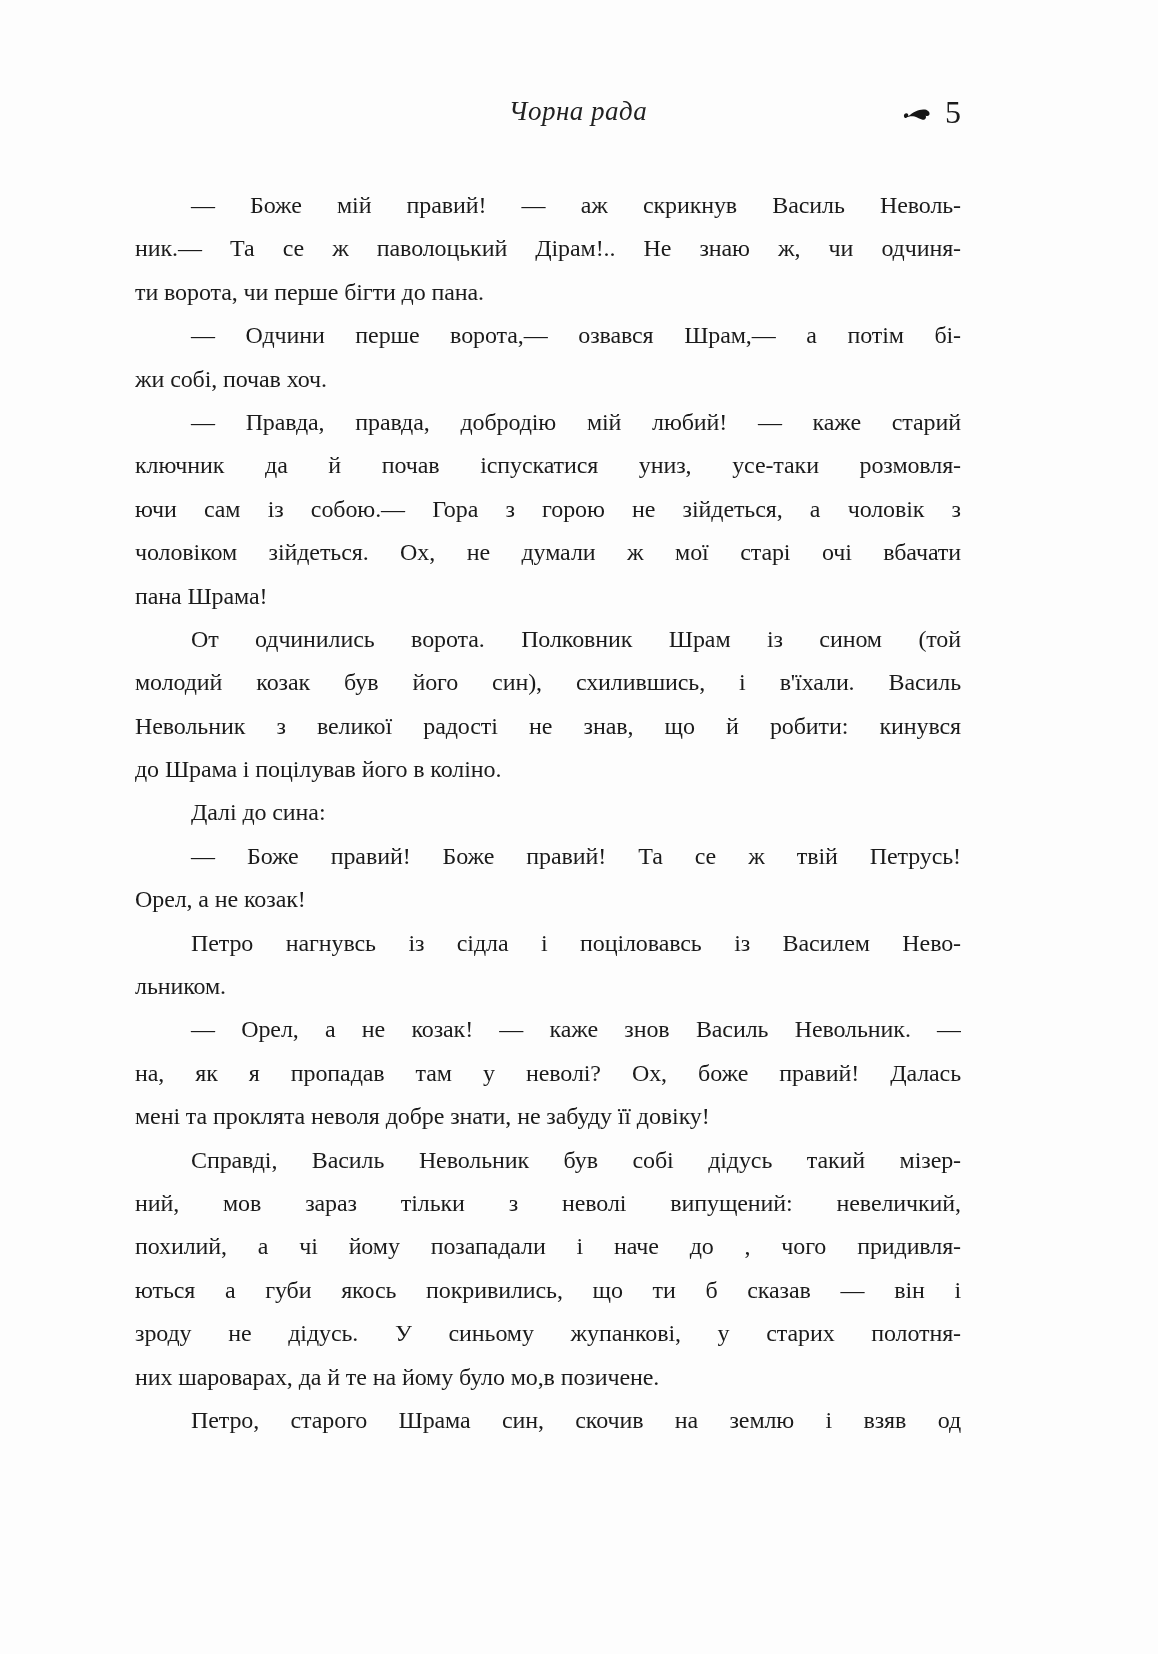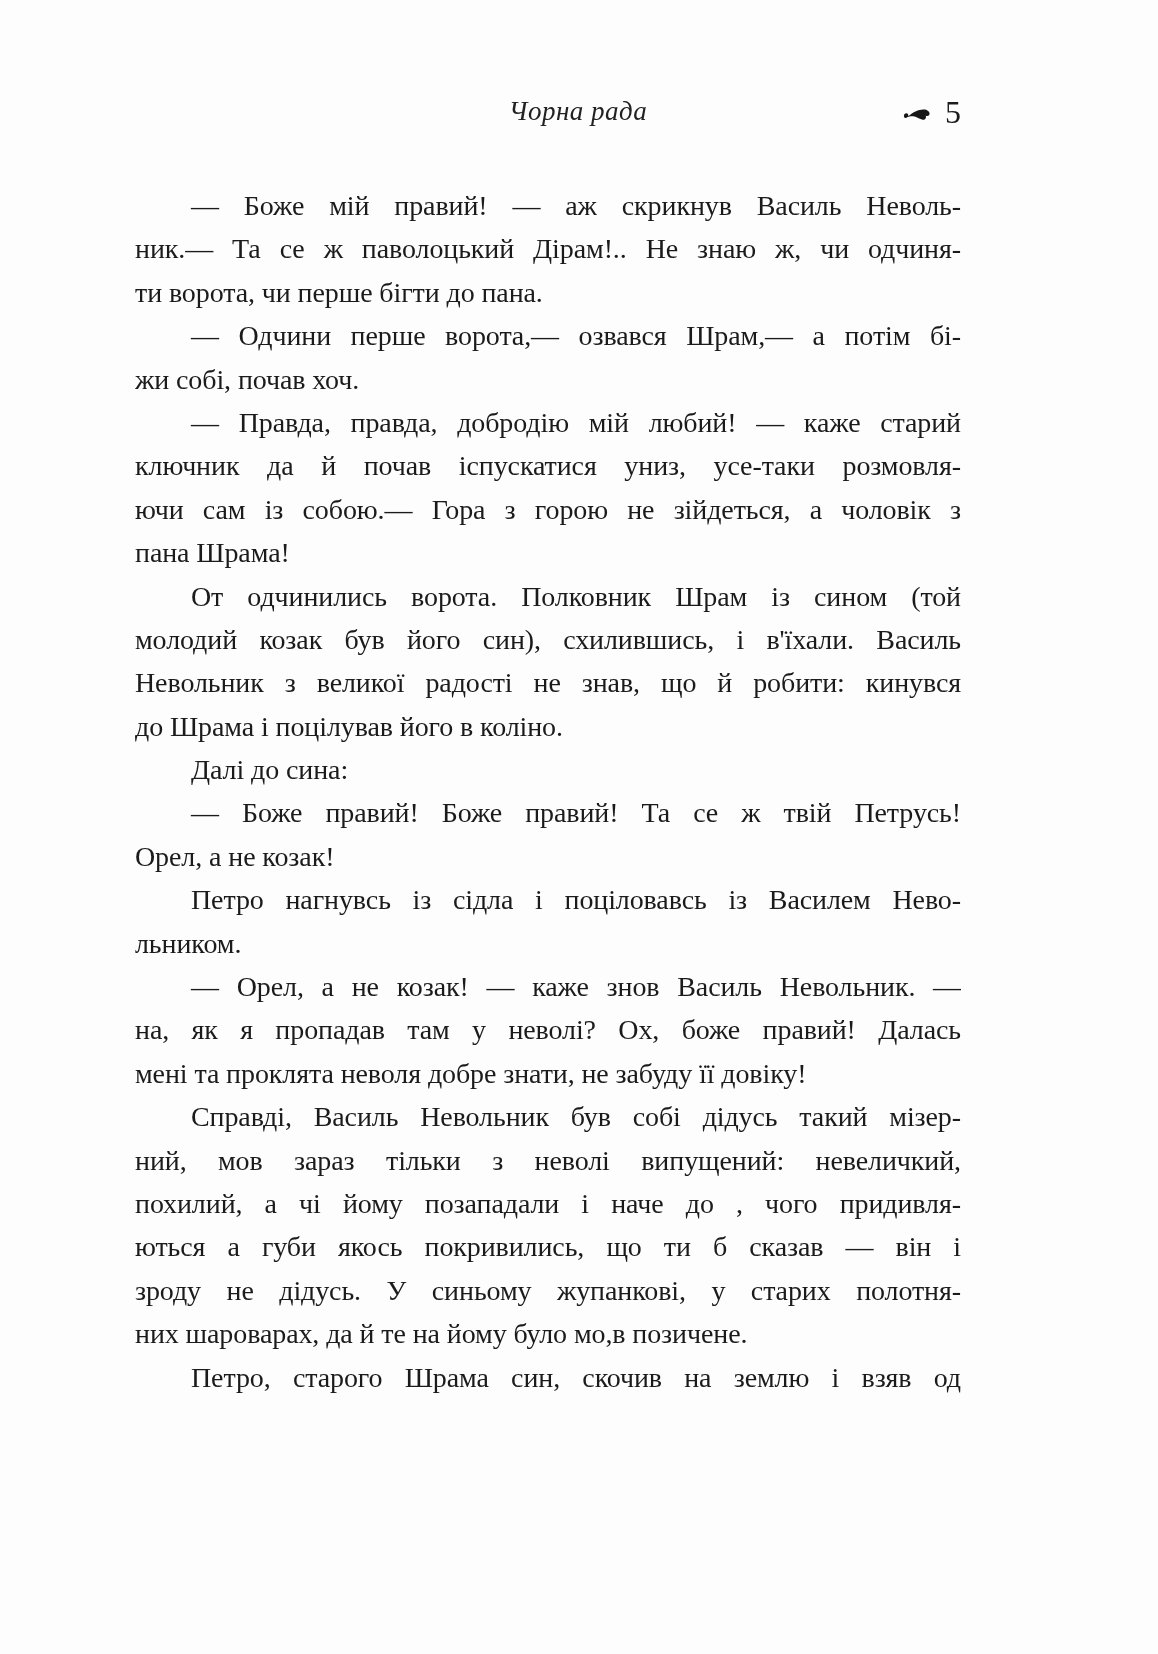--- a/index.html
+++ b/index.html
@@ -39,21 +39,21 @@
     align-items: center;
     gap: 12px;
   }
   .fleuron { display: inline-block; margin-top: 8px; }
   .page-number { font-size: 32px; line-height: 36px; }
   .body-text {
     position: absolute;
     top: 184px;
     left: 135px;
     width: 826px;
-    font-size: 28px;
+    font-size: 24px;
     line-height: 43.4px;
     letter-spacing: -0.1px;
   }
   .para { margin: 0; }
   .line {
     text-align: justify;
     text-align-last: justify;
     height: 43.4px;
     overflow: hidden;
     white-space: normal;
@@ -89,20 +89,21 @@
         <div class="line last">ти ворота, чи перше бігти до пана.</div>
       </div>
       <div class="para">
         <div class="line indent">— Одчини перше ворота,— озвався Шрам,— а потім бі-</div>
         <div class="line last">жи собі, почав хоч.</div>
       </div>
       <div class="para">
         <div class="line indent">— Правда, правда, добродію мій любий! — каже старий</div>
         <div class="line">ключник да й почав іспускатися униз, усе-таки розмовля-</div>
         <div class="line">ючи сам із собою.— Гора з горою не зійдеться, а чоловік з</div>
+        <div class="line">чоловіком зійдеться. Ох, не думали ж мої старі очі вбачати</div>
         <div class="line last">пана Шрама!</div>
       </div>
       <div class="para">
         <div class="line indent">От одчинились ворота. Полковник Шрам із сином (той</div>
         <div class="line">молодий козак був його син), схилившись, і в'їхали. Василь</div>
         <div class="line">Невольник з великої радості не знав, що й робити: кинувся</div>
         <div class="line last">до Шрама і поцілував його в коліно.</div>
       </div>
       <div class="para">
         <div class="line indent last">Далі до сина:</div>

